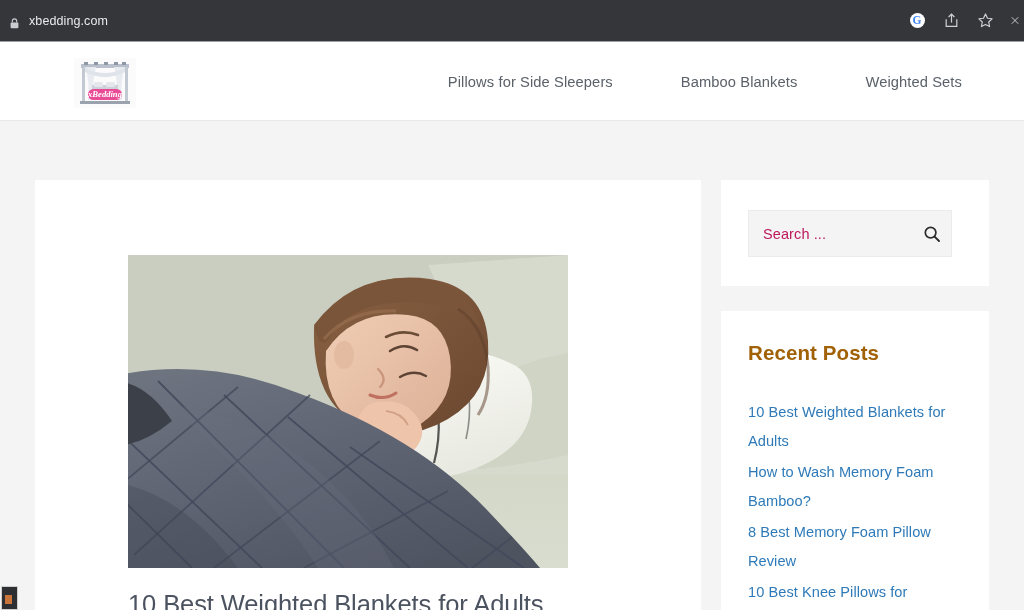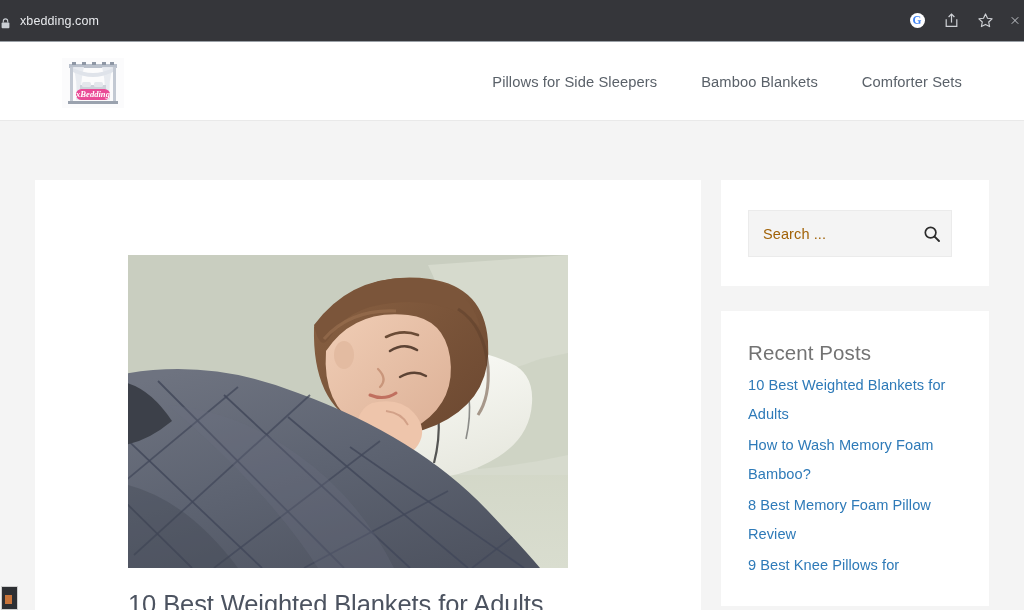--- a/index.html
+++ b/index.html
@@ -20,20 +20,21 @@
     height: 42px;
     background: #35363a;
     display: flex;
     align-items: center;
     border-bottom: 1px solid #9aa0a6;
   }
   .url-area {
     display: flex;
     align-items: center;
     gap: 9px;
+    padding-left: 9px;
     height: 100%;
   }
   .lock-icon {
     width: 11px; height: 11px;
     display: block;
   }
   .url-text {
     color: #e8eaed;
     font-size: 12.5px;
     letter-spacing: 0.1px;
@@ -78,33 +79,33 @@
   .site-header {
     position: absolute;
     top: 43px; left: 0;
     width: 1024px;
     height: 78px;
     background: #ffffff;
     border-bottom: 1px solid #e9e9e9;
   }
   .logo {
     position: absolute;
-    left: 62px;
+    left: 74px;
     top: 15px;
     width: 62px;
     height: 50px;
   }
   .site-nav {
     position: absolute;
     right: 62px;
     top: 0;
     height: 78px;
     display: flex;
     align-items: center;
-    gap: 44px;
+    gap: 68px;
   }
   .nav-item {
     font-size: 14.7px;
     color: #5a6169;
     white-space: nowrap;
     cursor: pointer;
     letter-spacing: 0.1px;
   }
 
   
@@ -167,21 +168,21 @@
     top: 30px;
     width: 204px;
     height: 47px;
     background: #f4f4f4;
     border: 1px solid #ebebeb;
     display: flex;
     align-items: center;
   }
   .search-placeholder {
     font-size: 14.5px;
-    color: #a16207;
+    color: #be185d;
     padding-left: 14px;
     flex: 1;
     letter-spacing: 0.1px;
   }
   .search-btn {
     width: 38px;
     height: 100%;
     display: flex;
     align-items: center;
     justify-content: center;
@@ -190,23 +191,23 @@
     cursor: pointer;
   }
   .search-btn svg { display: block; }
 
   .widget-recent {
     margin-top: 25px;
     padding: 30px 27px 24px 27px;
   }
   .widget-title {
     font-size: 20.5px;
-    color: #737373;
-    font-weight: 400;
-    margin-bottom: 6px;
+    color: #a16207;
+    font-weight: 700;
+    margin-bottom: 33px;
     letter-spacing: 0.1px;
   }
   .post-link {
     display: block;
     font-size: 14.6px;
     line-height: 29px;
     color: #2e7ab8;
     text-decoration: none;
     cursor: pointer;
     margin-bottom: 2px;
@@ -296,21 +297,21 @@
         <rect x="14" y="31" width="34" height="11" rx="5.5" fill="#ea4b97"></rect>
         <text x="31" y="39.4" font-family="Liberation Serif, serif" font-size="8.6" font-style="italic" font-weight="bold" fill="#ffffff" text-anchor="middle">xBedding</text>
       </g>
       <rect x="6" y="43" width="50" height="3" fill="#9aa2ae"></rect>
     </svg>
   </div>
 
   <nav class="site-nav">
     <span class="nav-item">Pillows for Side Sleepers</span>
     <span class="nav-item">Bamboo Blankets</span>
-    <span class="nav-item">Comforter Sets</span>
+    <span class="nav-item">Weighted Sets</span>
   </nav>
 </header>
 
 <div class="page-body">
 
   <article class="article-card">
 
     <div class="hero-image">
       <svg class="hero-svg" viewBox="0 0 440 313" preserveAspectRatio="xMidYMid slice">
         <defs>
@@ -408,20 +409,20 @@
         </button>
       </div>
     </section>
 
     <section class="widget widget-recent">
       <h2 class="widget-title">Recent Posts</h2>
 
       <a class="post-link">10 Best Weighted Blankets for Adults</a>
       <a class="post-link">How to Wash Memory Foam Bamboo?</a>
       <a class="post-link">8 Best Memory Foam Pillow Review</a>
-      <a class="post-link">9 Best Knee Pillows for</a>
+      <a class="post-link">10 Best Knee Pillows for</a>
     </section>
   </aside>
 
   <div class="share-widget">
     <div class="sw-dot"></div>
   </div>
 </div>
 
 </body></html>

